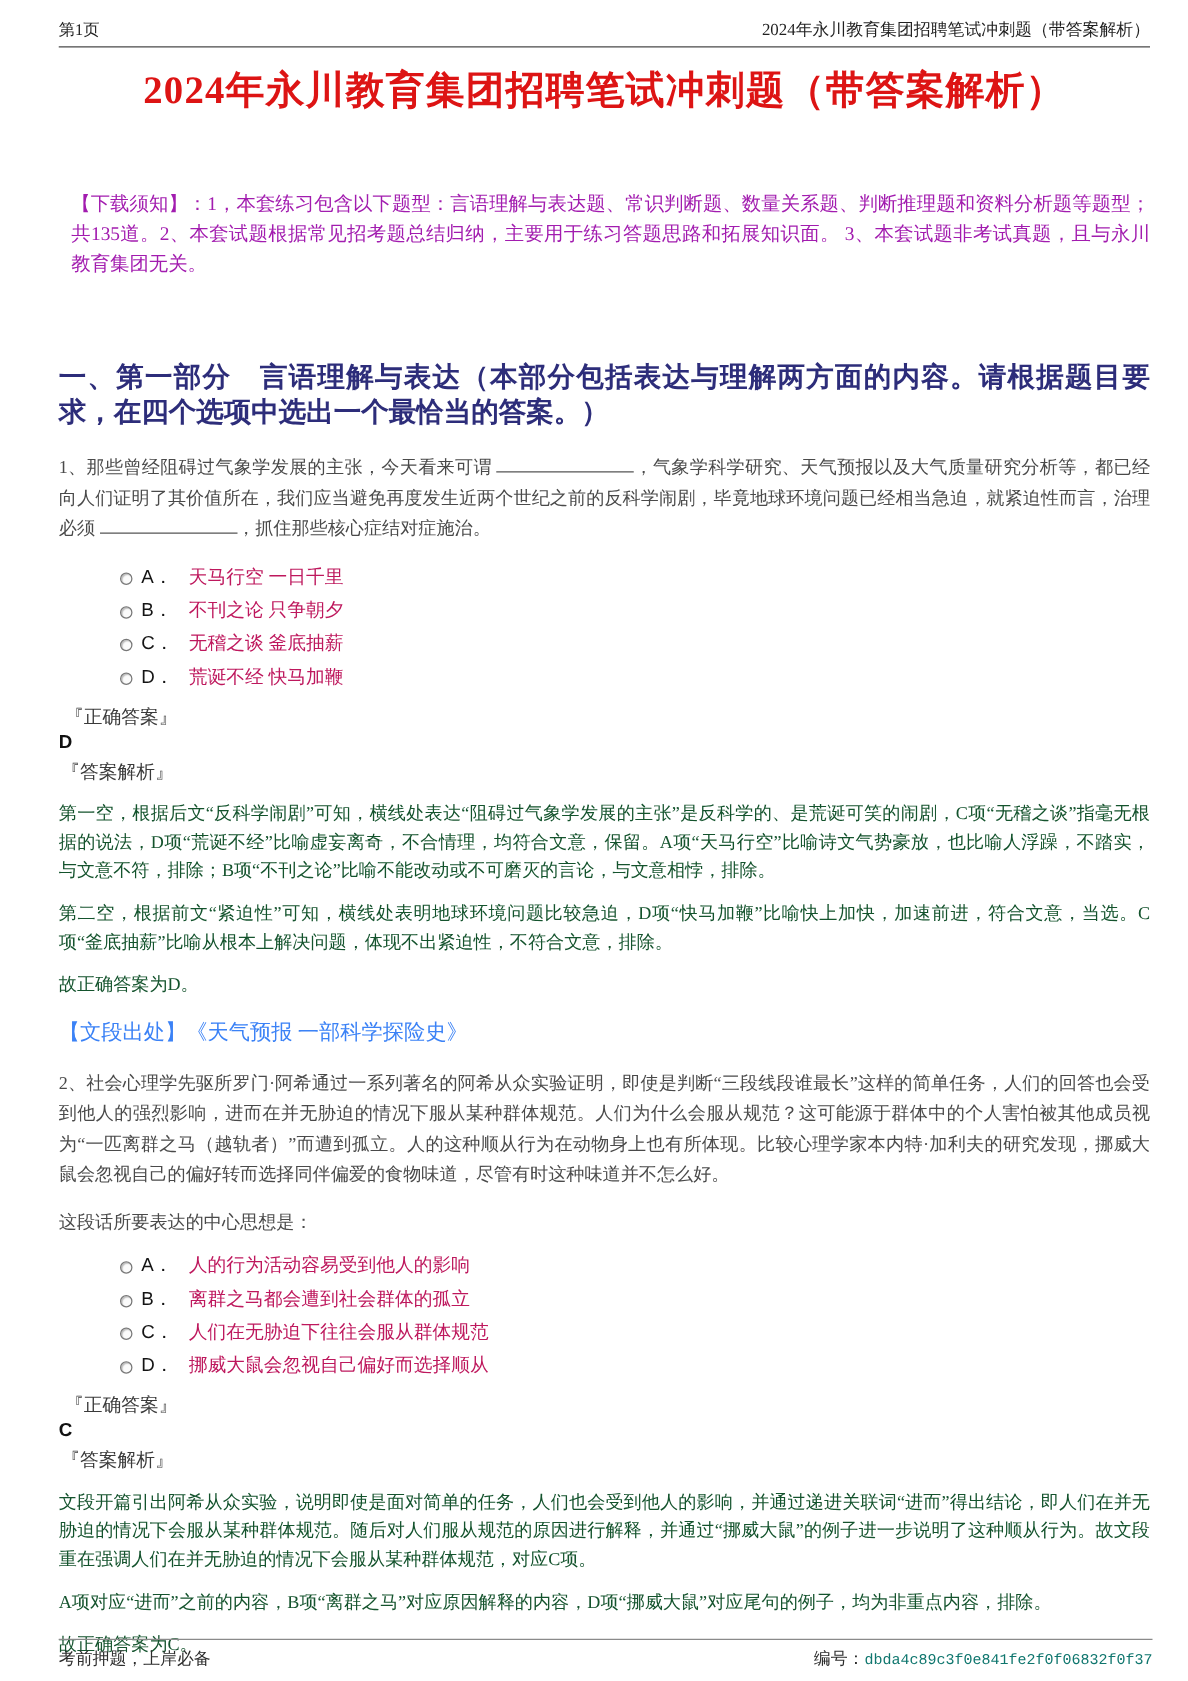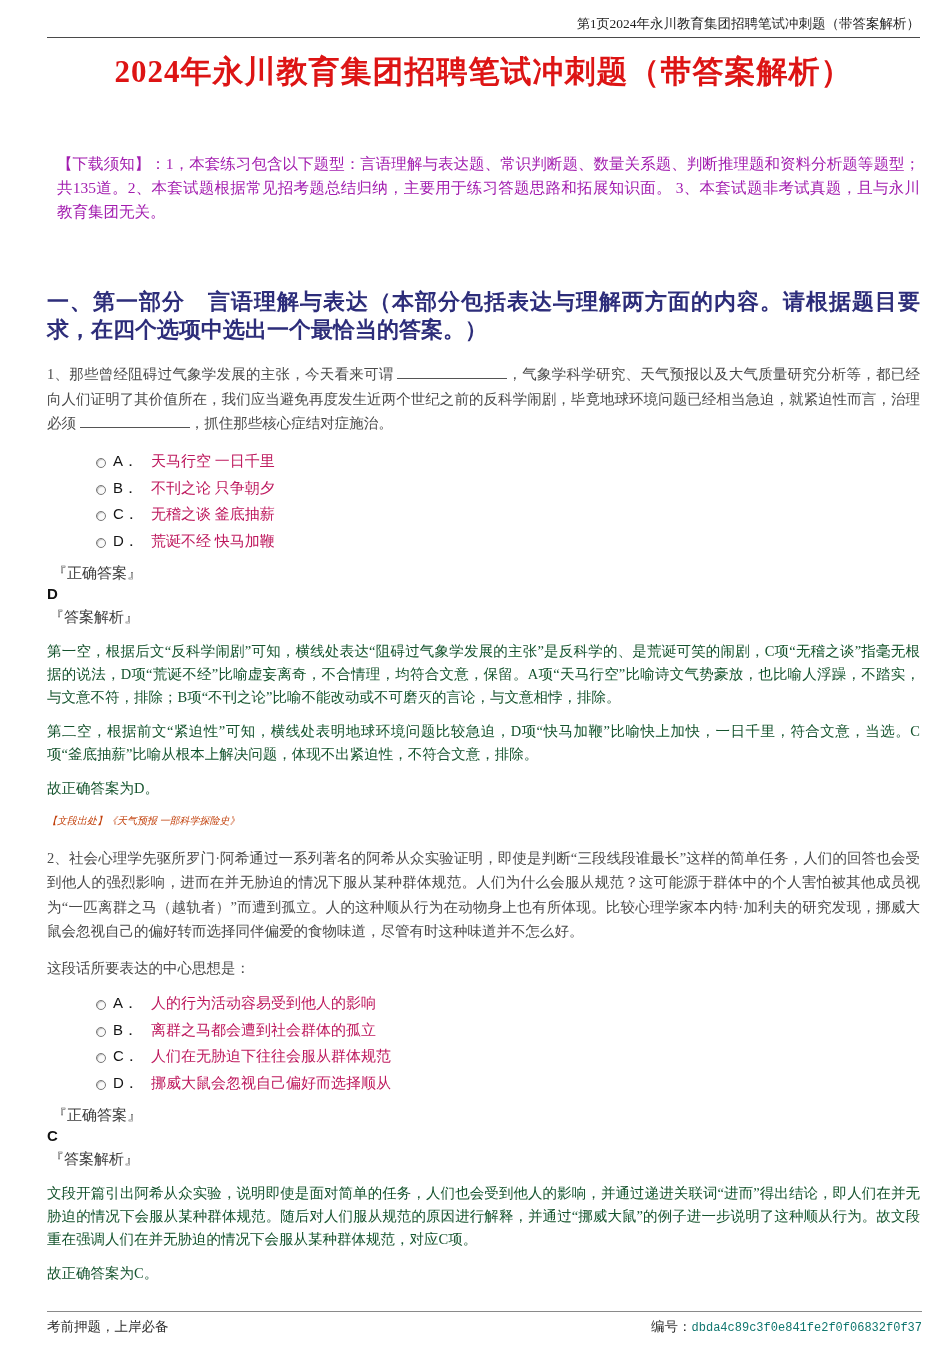--- a/index.html
+++ b/index.html
@@ -7,21 +7,21 @@
   body {
     width:950px; height:1345px;
     font-family:"Liberation Serif","DejaVu Serif",serif;
     position:relative; overflow:hidden;
     color:#2a2a2a;
   }
   .page { position:relative; width:950px; height:1345px; padding:0 30px 0 47px; }
 
   
   .hdr {
-    display:flex; justify-content:flex-end; align-items:flex-end;
+    display:flex; justify-content:space-between; align-items:flex-end;
     padding-top:15px; padding-bottom:4px;
     border-bottom:1px solid #4a4a4a;
     font-size:13px; color:#1f1f1f;
   }
   .hdr .right { font-size:13.5px; }
 
   
   .doc-title {
     margin-top:13px; text-align:center;
     color:#dd1414; font-size:31px; font-weight:bold;
@@ -72,21 +72,21 @@
     margin-top:2px; font-family:"Liberation Sans","DejaVu Sans",sans-serif;
     font-size:15px; font-weight:bold; color:#111;
   }
   .ana-label { margin-top:6px; margin-left:2px; font-size:15px; color:#3a3a3a; }
 
   .para {
     margin-top:13px; font-size:14.5px; line-height:23px;
     color:#14532d; text-align:justify;
   }
   .para.tight { margin-top:11px; }
-  .src { margin-top:14px; font-size:10px; color:#c2410c;font-style:italic; }
+  .src { margin-top:14px; font-size:17px; color:#3b82f6; }
 
   
   .ftr {
     position:absolute; left:47px; right:28px; bottom:9px;
     border-top:1px solid #8a8a8a; padding-top:6px;
     display:flex; justify-content:space-between; align-items:baseline;
     font-size:13.5px; color:#2c2c2c;text-align:right;
   }
   .ftr .num { font-family:Liberation Mono, monospace; font-size:12px; color:#0f766e; }
 </style>
@@ -130,21 +130,21 @@
       <span class="opt-letter">D．</span>
       <span class="opt-text">荒诞不经 快马加鞭</span>
     </div>
   </div>
 
   <p class="ans-label">『正确答案』</p>
   <p class="ans-value">D</p>
   <p class="ana-label">『答案解析』</p>
 
   <p class="para">第一空，根据后文“反科学闹剧”可知，横线处表达“阻碍过气象学发展的主张”是反科学的、是荒诞可笑的闹剧，C项“无稽之谈”指毫无根据的说法，D项“荒诞不经”比喻虚妄离奇，不合情理，均符合文意，保留。A项“天马行空”比喻诗文气势豪放，也比喻人浮躁，不踏实，与文意不符，排除；B项“不刊之论”比喻不能改动或不可磨灭的言论，与文意相悖，排除。</p>
-  <p class="para tight">第二空，根据前文“紧迫性”可知，横线处表明地球环境问题比较急迫，D项“快马加鞭”比喻快上加快，一日千里，符合文意，当选。C项“釜底抽薪”比喻从根本上解决问题，体现不出紧迫性，不符合文意，排除。</p>
+  <p class="para tight">第二空，根据前文“紧迫性”可知，横线处表明地球环境问题比较急迫，D项“快马加鞭”比喻快上加快，加速前进，符合文意，当选。C项“釜底抽薪”比喻从根本上解决问题，体现不出紧迫性，不符合文意，排除。</p>
   <p class="para tight">故正确答案为D。</p>
   <p class="src">【文段出处】《天气预报 一部科学探险史》</p>
 
   <p class="stem">2、社会心理学先驱所罗门·阿希通过一系列著名的阿希从众实验证明，即使是判断“三段线段谁最长”这样的简单任务，人们的回答也会受到他人的强烈影响，进而在并无胁迫的情况下服从某种群体规范。人们为什么会服从规范？这可能源于群体中的个人害怕被其他成员视为“一匹离群之马（越轨者）”而遭到孤立。人的这种顺从行为在动物身上也有所体现。比较心理学家本内特·加利夫的研究发现，挪威大鼠会忽视自己的偏好转而选择同伴偏爱的食物味道，尽管有时这种味道并不怎么好。</p>
 
   <p class="prompt">这段话所要表达的中心思想是：</p>
 
   <div class="options">
     <div class="opt-row">
       <span class="radio"></span>
@@ -166,20 +166,21 @@
       <span class="opt-letter">D．</span>
       <span class="opt-text">挪威大鼠会忽视自己偏好而选择顺从</span>
     </div>
   </div>
 
   <p class="ans-label">『正确答案』</p>
   <p class="ans-value">C</p>
   <p class="ana-label">『答案解析』</p>
 
   <p class="para">文段开篇引出阿希从众实验，说明即使是面对简单的任务，人们也会受到他人的影响，并通过递进关联词“进而”得出结论，即人们在并无胁迫的情况下会服从某种群体规范。随后对人们服从规范的原因进行解释，并通过“挪威大鼠”的例子进一步说明了这种顺从行为。故文段重在强调人们在并无胁迫的情况下会服从某种群体规范，对应C项。</p>
+  <p class="para tight">A项对应“进而”之前的内容，B项“离群之马”对应原因解释的内容，D项“挪威大鼠”对应尾句的例子，均为非重点内容，排除。</p>
   <p class="para tight">故正确答案为C。</p>
 
   <div class="ftr">
     <span>考前押题，上岸必备</span>
     <span><span>编号：</span><span class="num">dbda4c89c3f0e841fe2f0f06832f0f37</span></span>
   </div>
 
 </div>
 
 </body></html>

